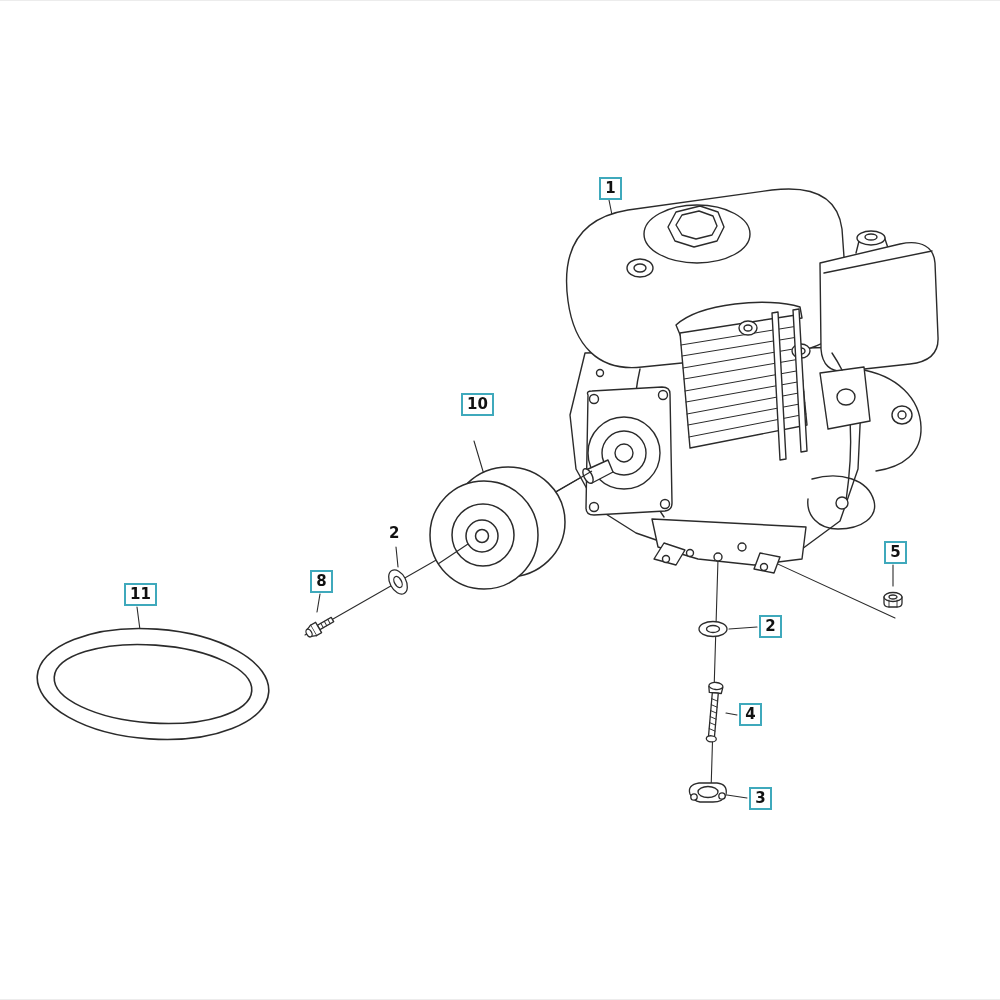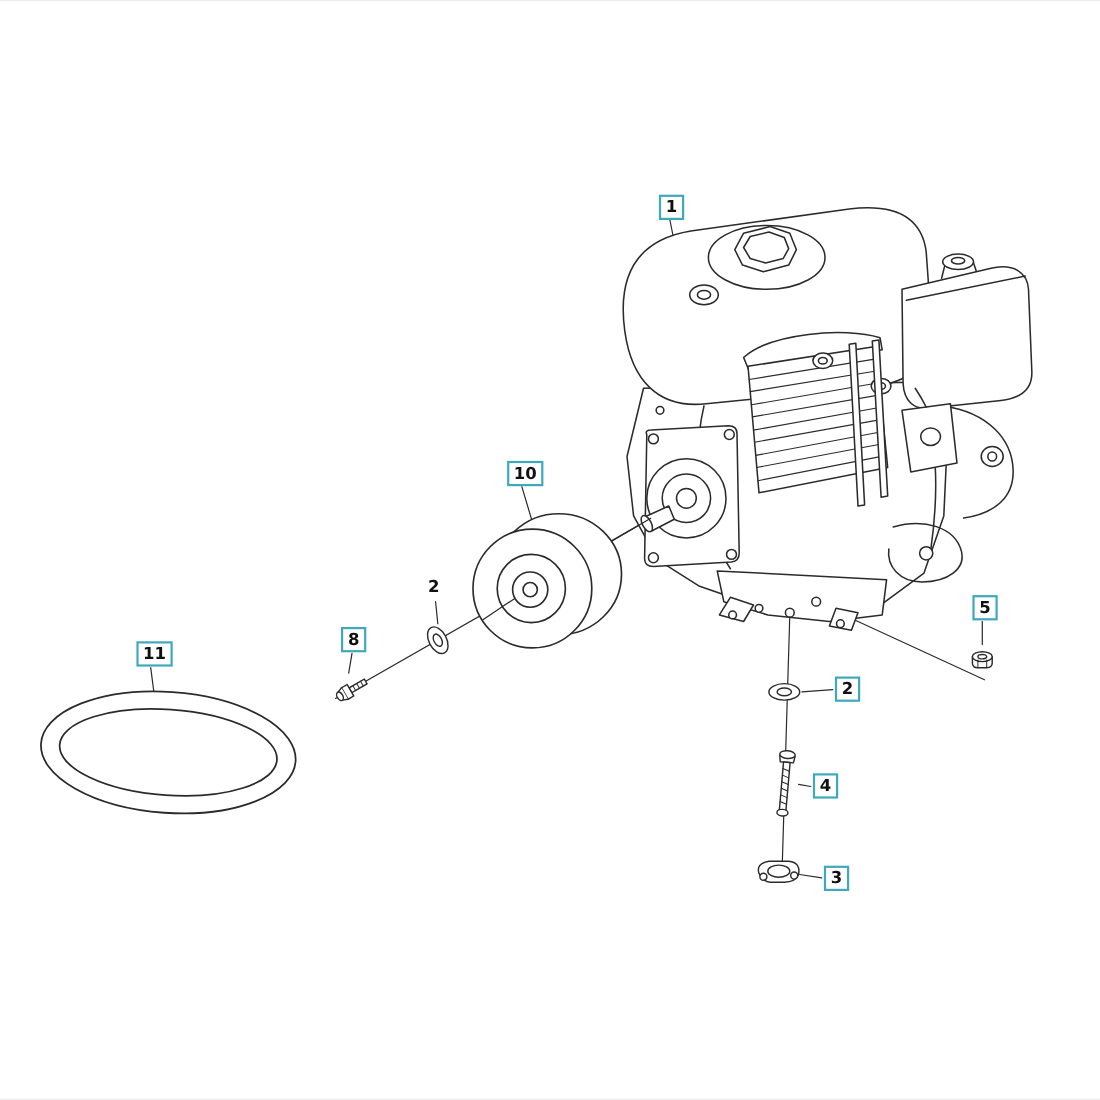--- a/index.html
+++ b/index.html
@@ -13,21 +13,21 @@
   .lbl{
     position:absolute;
     font-weight:bold;font-size:15px;color:#111;
     white-space:nowrap;
   }
   .lbl.boxed{
     border:2px solid #3fa9bc;background:#ffffff;
     padding:0 4px;line-height:19px;text-align:center;min-width:11px;
   }
   #lbl-engine{left:599px;top:176px;}
-  #lbl-pulley{left:461px;top:418px;}
+  #lbl-pulley{left:461px;top:392px;}
   #lbl-washer-front{left:389px;top:523px;}
   #lbl-bolt{left:310px;top:569px;}
   #lbl-belt{left:124px;top:582px;}
   #lbl-nut{left:884px;top:540px;}
   #lbl-washer-under{left:759px;top:614px;}
   #lbl-screw{left:739px;top:702px;}
   #lbl-clamp{left:749px;top:786px;}
 </style>
 </head>
 <body>

